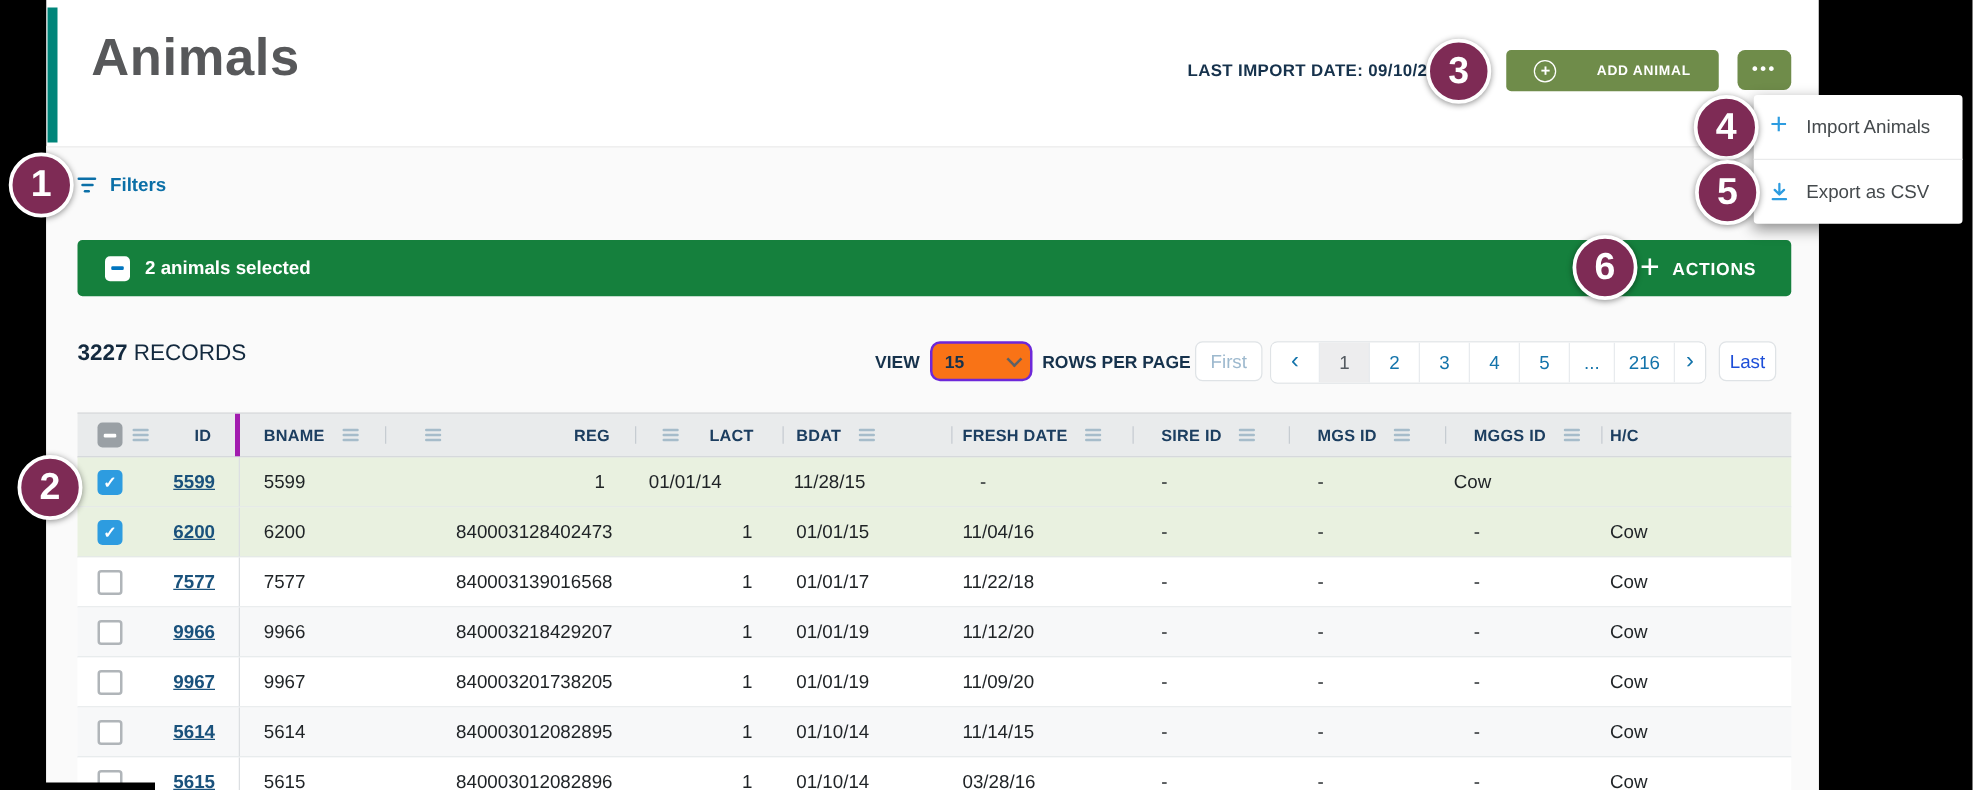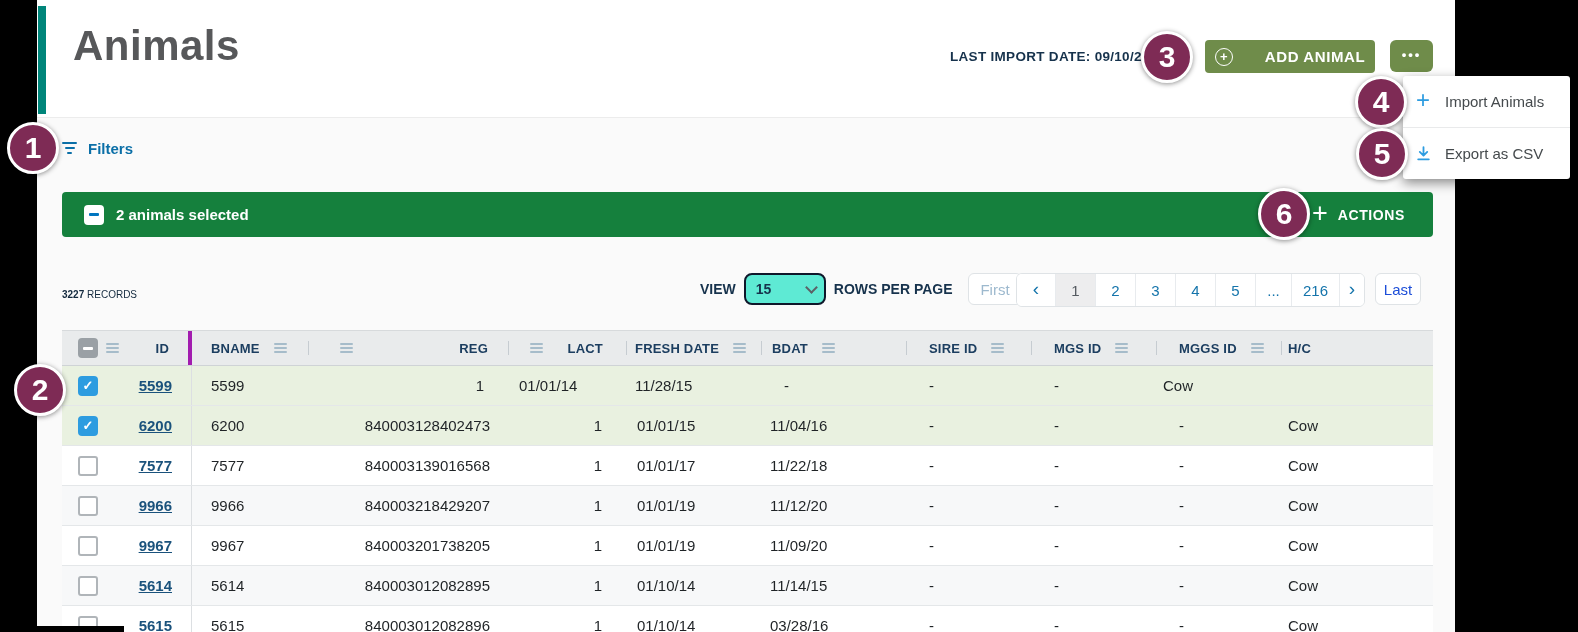--- a/index.html
+++ b/index.html
@@ -6,52 +6,52 @@
   body{width:1578px;height:632px;background:#000;position:relative;overflow:hidden;
        font-family:"Liberation Sans",sans-serif;}
   
   .page{position:absolute;left:37px;top:0;width:1418px;height:632px;background:#fff;z-index:1;}
   .content-bg{position:absolute;left:0;top:117px;right:0;bottom:0;background:#fafafa;border-top:1px solid #ececec;}
   .accent{position:absolute;left:1px;top:6px;width:8px;height:108px;background:#00857a;}
   .page-title{position:absolute;left:36px;top:22px;font-size:42px;font-weight:bold;color:#57585a;letter-spacing:.5px;}
   .last-import{position:absolute;left:913px;top:49px;font-size:13.5px;font-weight:bold;color:#16324c;letter-spacing:.3px;white-space:nowrap;}
   .add-btn{position:absolute;left:1168px;top:40px;width:170px;height:33px;background:#6f8c4a;border:none;border-radius:4px;
            color:#fff;display:flex;align-items:center;justify-content:center;gap:12px;cursor:pointer;}
-  .add-btn .lbl{font-size:15px;font-weight:bold;letter-spacing:.6px;margin-left:20px;}
+  .add-btn .lbl{font-size:11px;font-weight:bold;letter-spacing:.6px;margin-left:20px;}
   .plus-circle{width:16px;height:16px;border:1.5px solid #fff;border-radius:50%;display:flex;align-items:center;justify-content:center;
                font-size:13px;line-height:1;color:#fff;font-weight:bold;}
   .more-btn{position:absolute;left:1353px;top:40px;width:43px;height:32px;background:#6f8c4a;border:none;border-radius:6px;
             color:#fff;font-size:13px;letter-spacing:2px;font-weight:bold;cursor:pointer;padding-bottom:4px;}
   
   .filters{position:absolute;left:25px;top:132px;height:32px;display:flex;align-items:center;gap:11px;cursor:pointer;}
   .filter-icon{display:inline-flex;flex-direction:column;align-items:center;gap:3px;}
   .filter-icon i{display:block;height:2px;border-radius:1px;background:#0b6fa7;}
   .filter-icon i:nth-child(1){width:15px;} .filter-icon i:nth-child(2){width:10px;} .filter-icon i:nth-child(3){width:5px;}
   .filters .lbl{font-size:15px;font-weight:bold;color:#0b6fa7;}
   
   .sel-bar{position:absolute;left:25px;top:192px;width:1371px;height:45px;background:#15803d;border-radius:4px;
            display:flex;align-items:center;}
   .sel-cb{width:20px;height:20px;background:#fff;border-radius:4px;margin-left:22px;position:relative;cursor:pointer;}
   .sel-cb::after{content:'';position:absolute;left:5px;top:8.5px;width:10px;height:3px;border-radius:1px;background:#0075bf;}
   .sel-lbl{color:#fff;font-size:15px;font-weight:bold;margin-left:12px;}
   .actions{margin-left:auto;margin-right:28px;display:flex;align-items:center;gap:10px;color:#fff;cursor:pointer;}
   .actions .plus{font-size:27px;font-weight:200;line-height:1;margin-top:-3px;}
   .actions .lbl{font-size:14px;font-weight:bold;letter-spacing:.6px;}
   
-  .records{position:absolute;left:25px;top:289px;font-size:10px;color:#13293e;}
+  .records{position:absolute;left:25px;top:272px;font-size:18px;color:#13293e;}
   .records b{font-weight:bold;}
   .view-wrap{position:absolute;left:663px;top:273px;height:32px;display:flex;align-items:center;gap:8px;
              font-size:14px;font-weight:bold;color:#16324c;}
-  .view-box{width:60px;height:28px;border:2px solid #0f172a;border-radius:8px;background:#5eead4;display:flex;align-items:center;
+  .view-box{width:60px;height:28px;border:2px solid #6d28d9;border-radius:8px;background:#f97316;display:flex;align-items:center;
             padding:0 8px 0 10px;gap:6px;cursor:pointer;justify-content:space-between;}
   .view-box .val{font-size:14px;color:#16324c;font-weight:bold;}
   .chev{width:7px;height:7px;border-right:2px solid #5c6166;border-bottom:2px solid #5c6166;transform:rotate(45deg);margin-top:-4px;}
   .pg-btn{position:absolute;top:273px;height:32px;background:#fff;border:1px solid #dfe3e6;border-radius:6px;
           font-size:15px;cursor:pointer;font-family:inherit;}
-  .pg-first{left:919px;width:54px;color:#9db9ce;margin-left:12px;}
+  .pg-first{left:919px;width:54px;color:#9db9ce;}
   .pg-last{left:1338px;width:46px;color:#1d4ed8;}
   .pg-group{position:absolute;left:979px;top:273px;width:347px;height:32px;background:#fff;border:1px solid #dfe3e6;
             border-radius:6px;display:flex;overflow:hidden;}
   .pg-cell{border:none;background:#fff;border-right:1px solid #e8ebee;width:40px;font-size:15px;color:#1474ab;
            cursor:pointer;display:flex;align-items:center;justify-content:center;font-family:inherit;padding:0;}
   .pg-cell.wide{width:48px;} .pg-cell.dots{width:36px;cursor:default;}
   .pg-cell.active{background:#ededee;color:#555b61;}
   .pg-nav{width:39px;font-size:19px;padding-bottom:2px;}
   .pg-next{width:24px;border-right:none;font-size:19px;padding-bottom:2px;margin-left:auto;}
   
@@ -194,30 +194,30 @@
         <span class="hl">REG</span>
       </div>
       <div class="hcell h-lact hdiv">
         <span class="micon">
             <i></i>
             <i></i>
             <i></i>
           </span>
         <span class="hl">LACT</span>
       </div>
+      <div class="hcell c-bdat hdiv h-after">
+        <span>BDAT</span>
+        <span class="micon">
+            <i></i>
+            <i></i>
+            <i></i>
+          </span>
+      </div>
       <div class="hcell c-fresh hdiv h-after">
         <span>FRESH DATE</span>
-        <span class="micon">
-            <i></i>
-            <i></i>
-            <i></i>
-          </span>
-      </div>
-      <div class="hcell c-bdat hdiv h-after">
-        <span>BDAT</span>
         <span class="micon">
             <i></i>
             <i></i>
             <i></i>
           </span>
       </div>
       <div class="hcell c-sire hdiv h-after">
         <span>SIRE ID</span>
         <span class="micon">
             <i></i>

